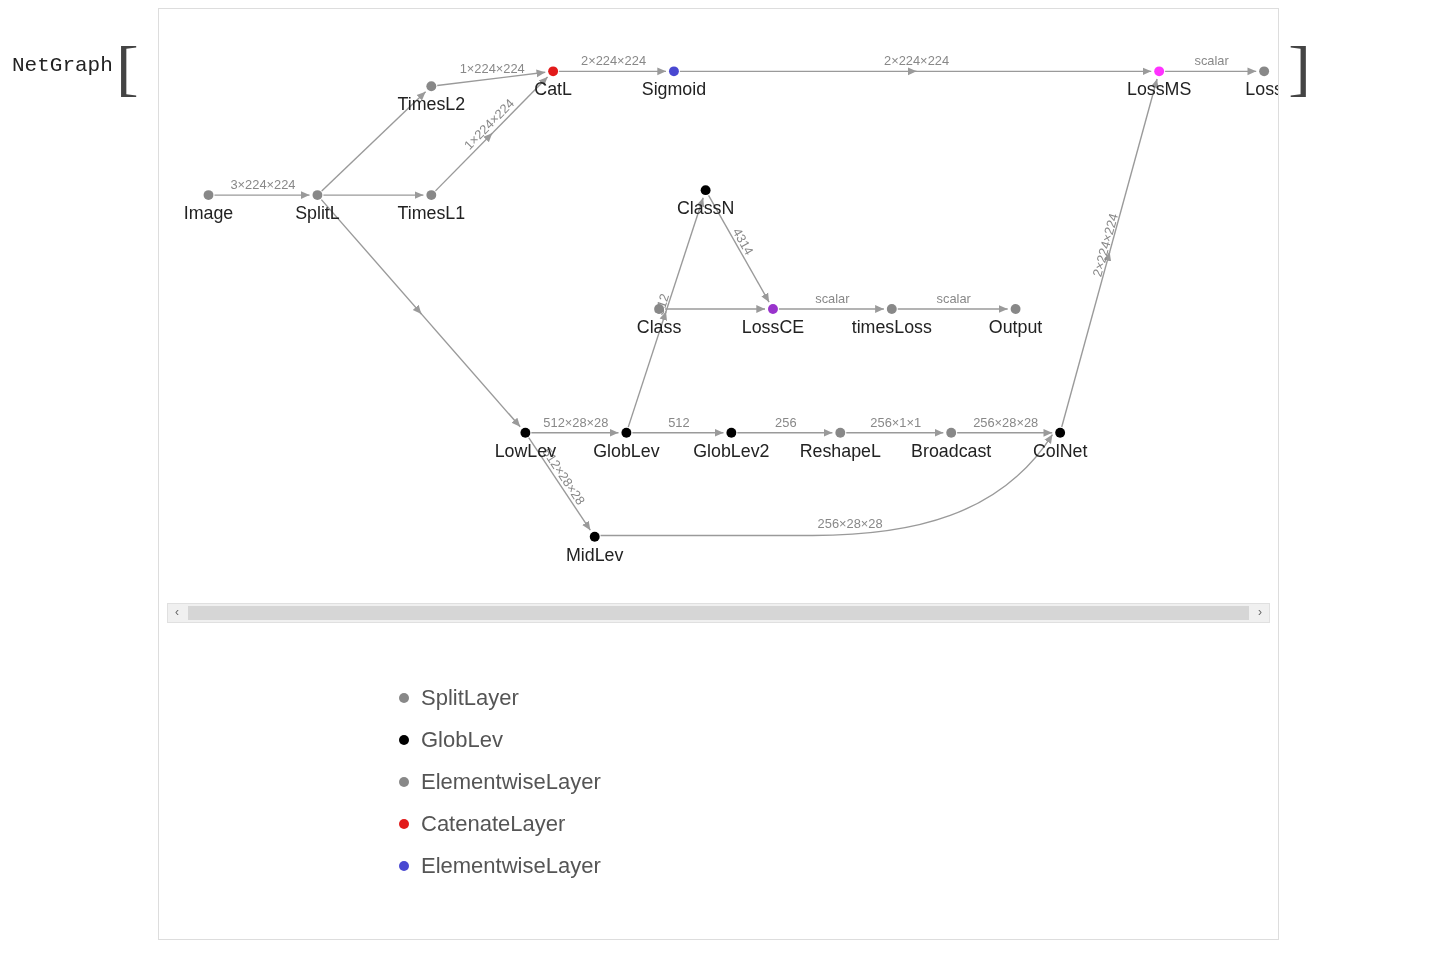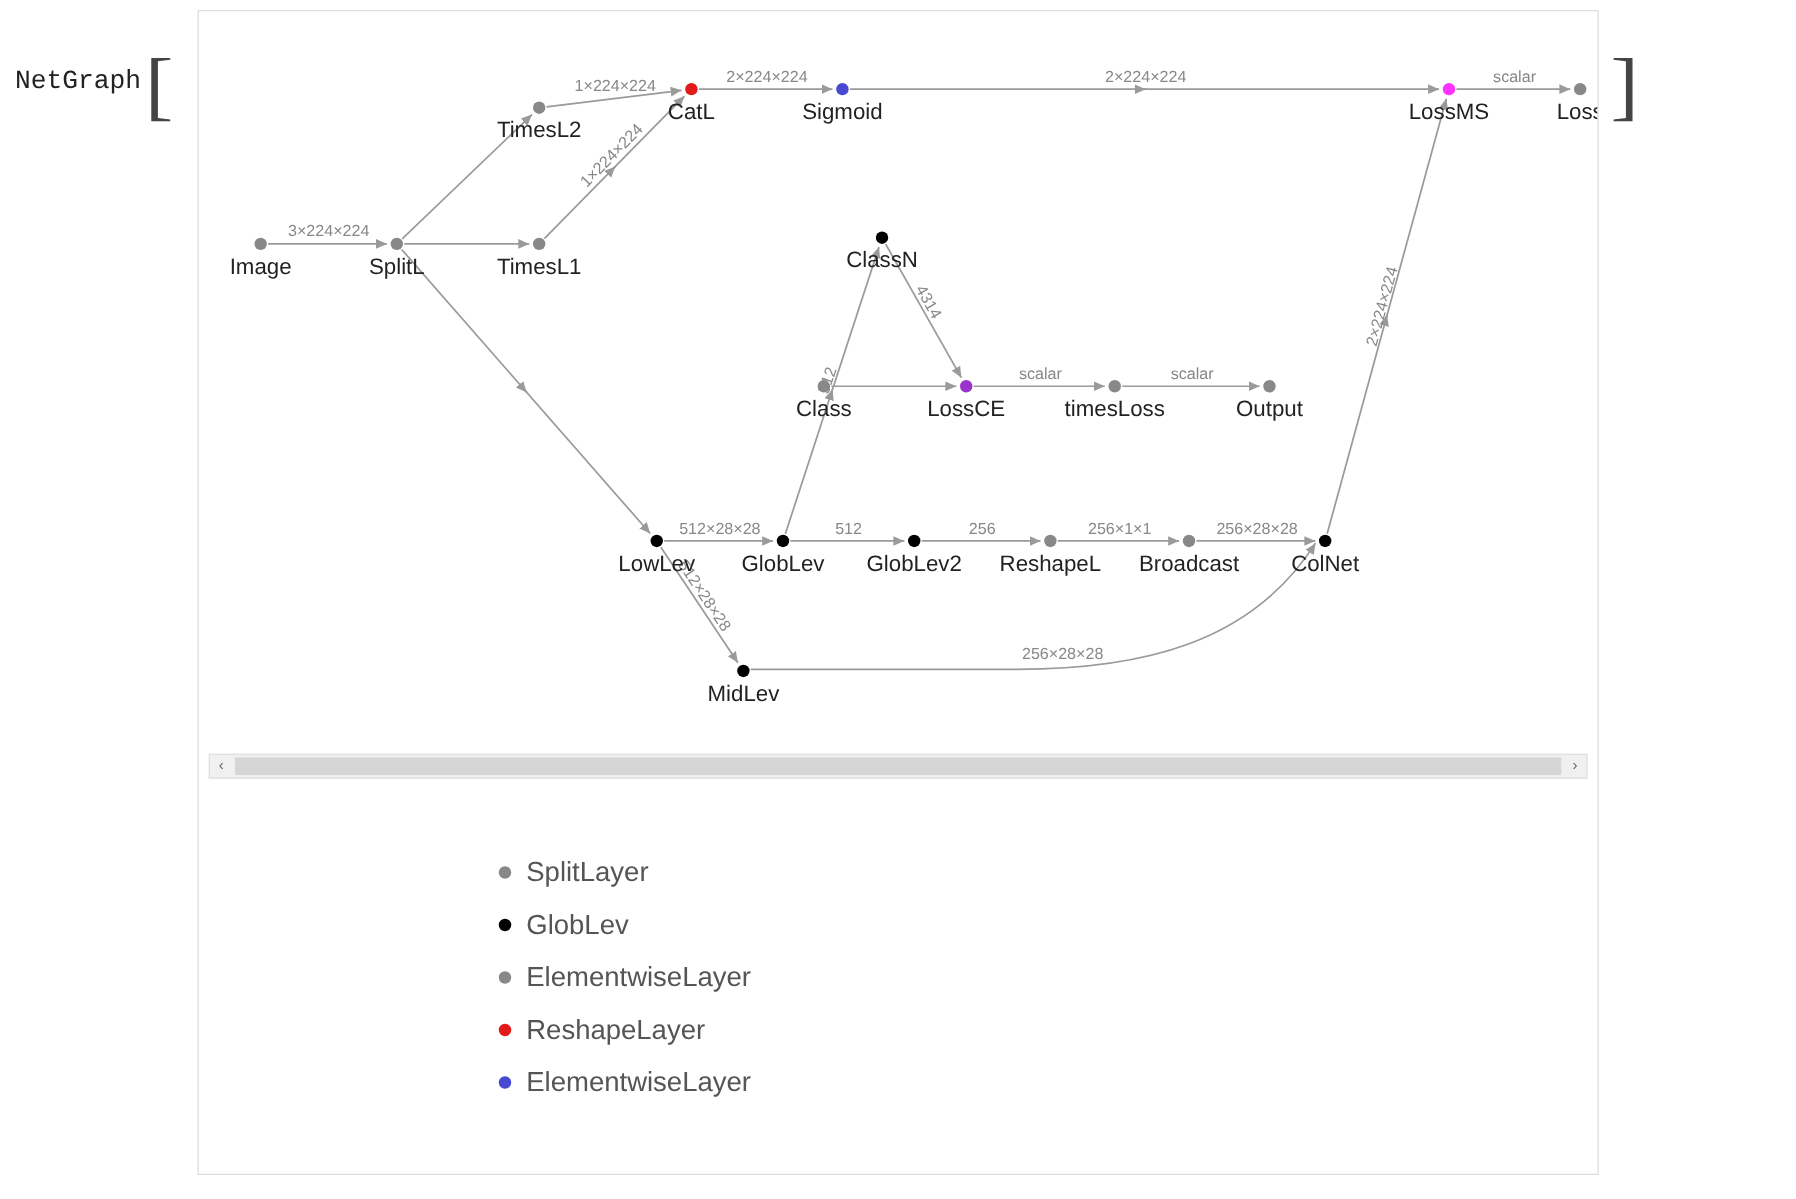--- a/index.html
+++ b/index.html
@@ -264,21 +264,21 @@
           <div class="legend-item">
             <span class="legend-dot black"></span>
             <span>GlobLev</span>
           </div>
           <div class="legend-item">
             <span class="legend-dot gray"></span>
             <span>ElementwiseLayer</span>
           </div>
           <div class="legend-item">
             <span class="legend-dot red"></span>
-            <span>ReshapeLayer</span>
+            <span>CatenateLayer</span>
           </div>
           <div class="legend-item">
             <span class="legend-dot blue"></span>
             <span>ElementwiseLayer</span>
           </div>
         </div>
     </div>
 
   </div>
 </div>

